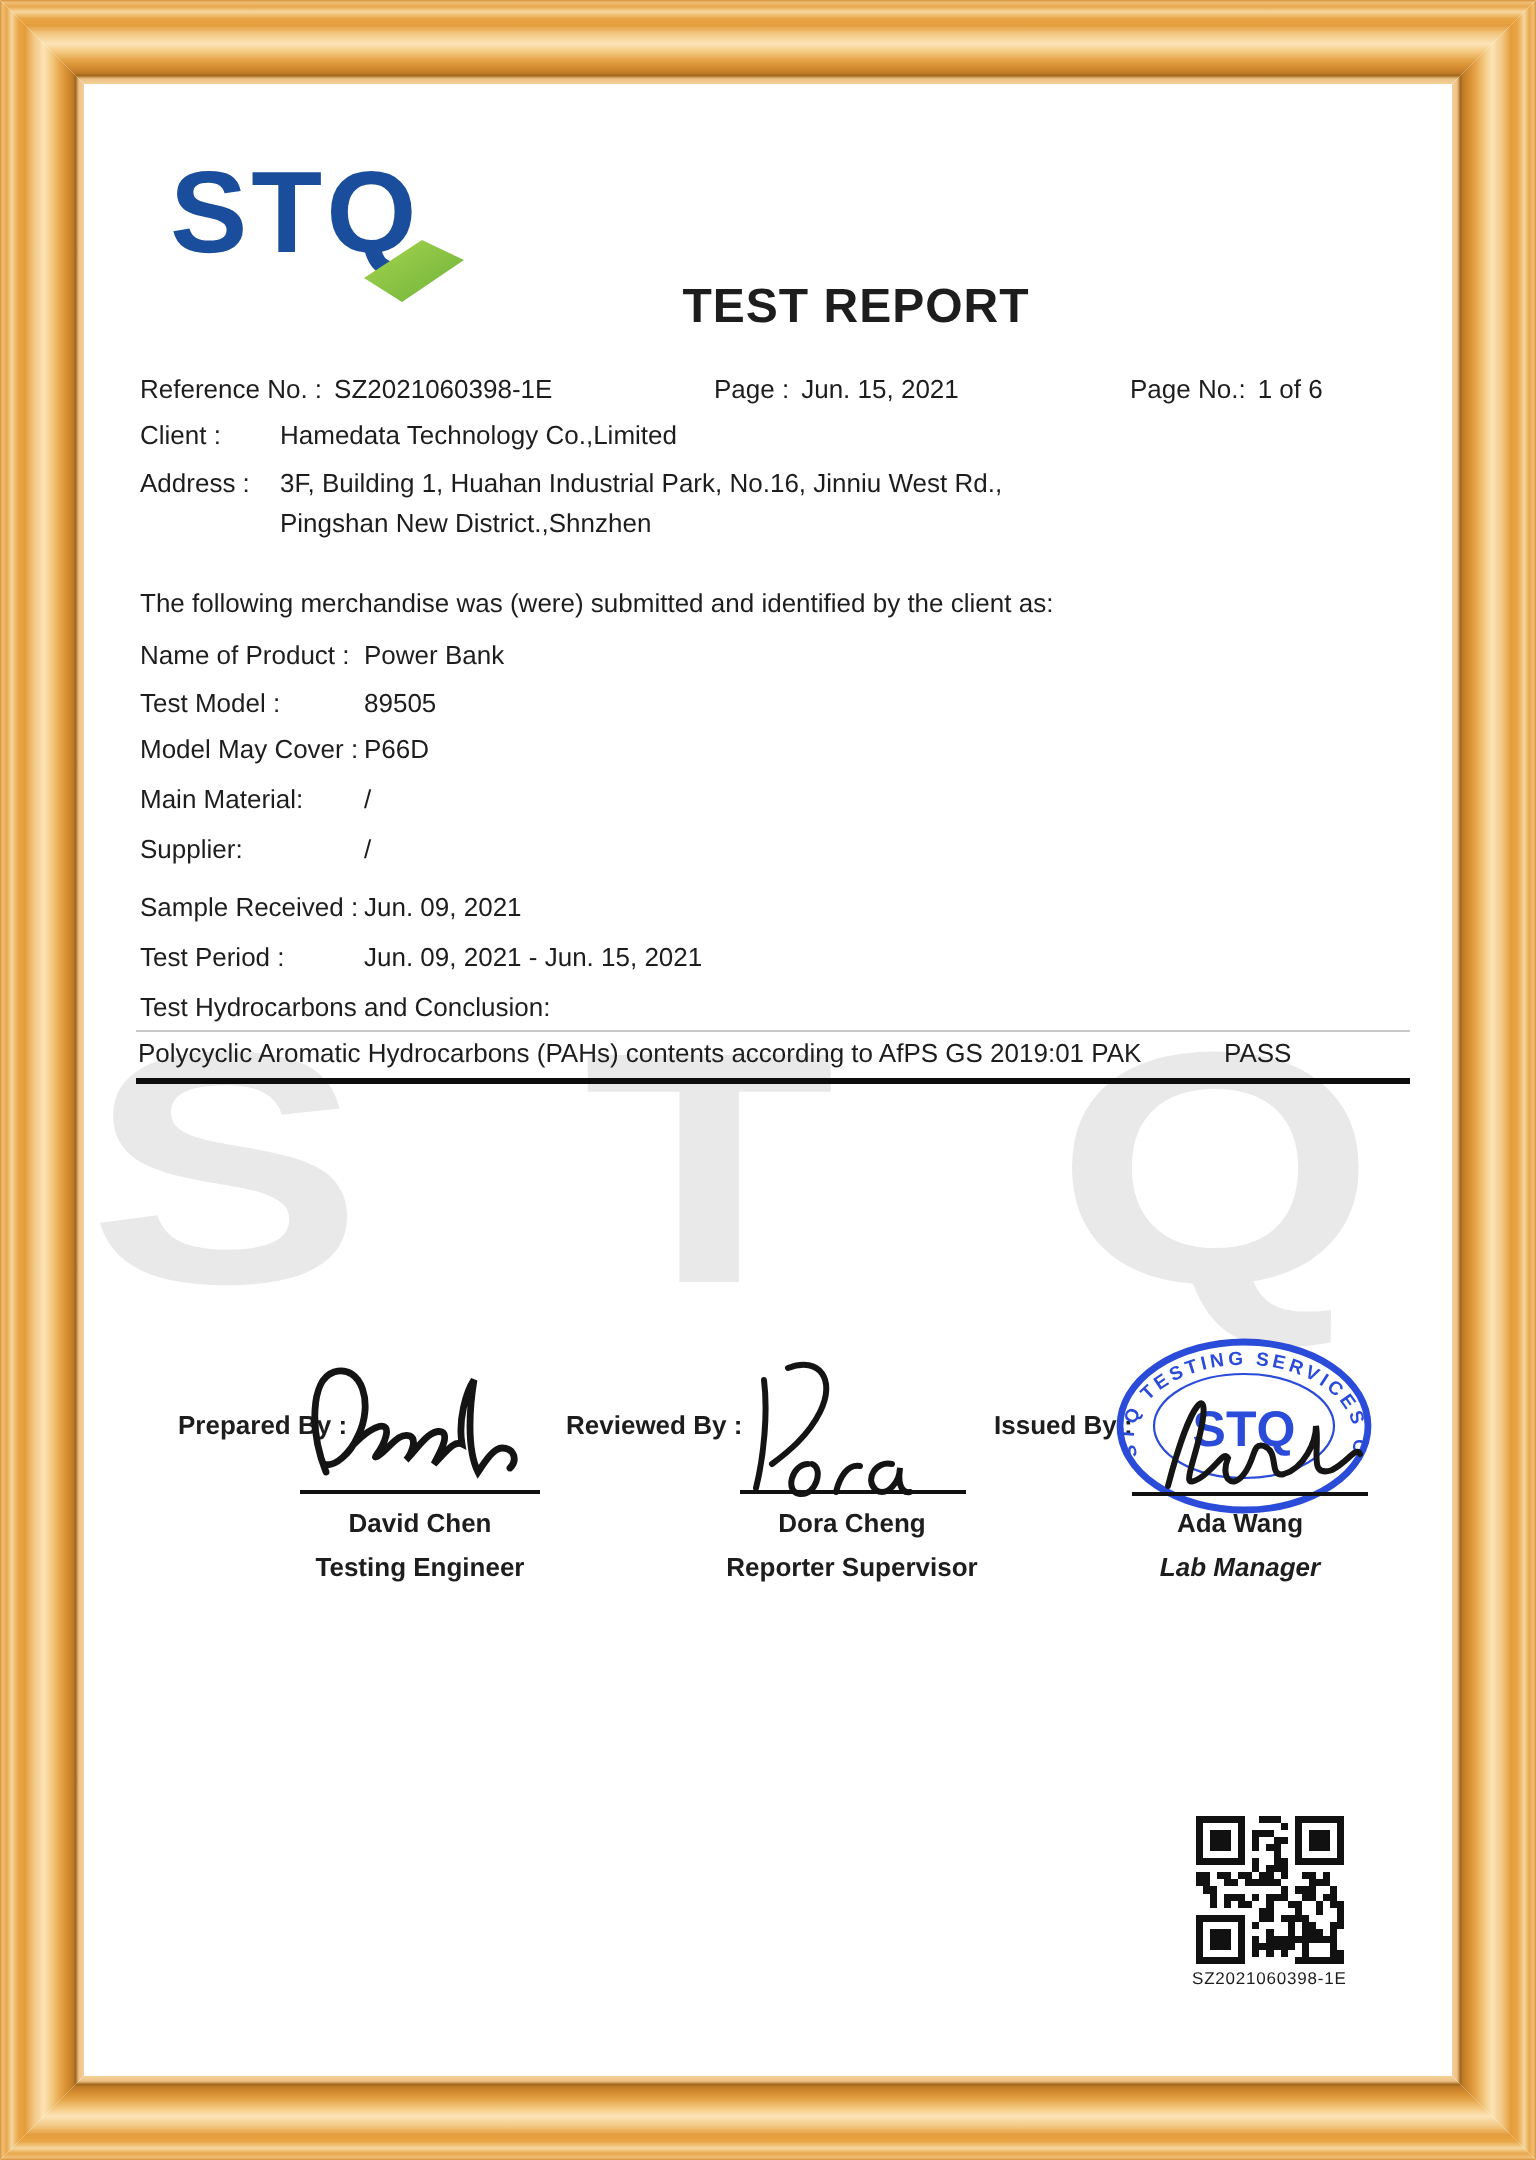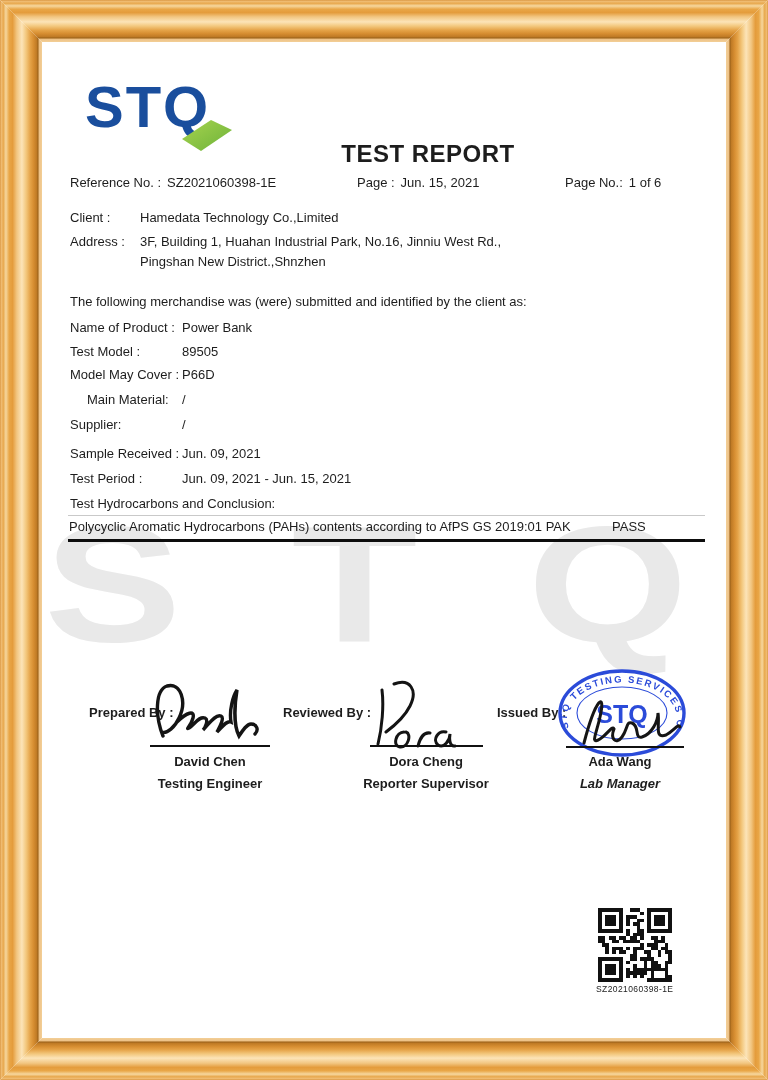--- a/index.html
+++ b/index.html
@@ -38,21 +38,21 @@
                white-space:nowrap; }
 
   .logo { left:43px; top:36px; z-index:2; }
   .logo-text { font-size:58px; font-weight:bold; color:#1a4e9d; letter-spacing:2px;
                line-height:1; display:block; }
   .logo-leaf { position:absolute; left:95px; top:40px; }
 
   .title { left:294px; top:98px; width:184px; text-align:center;
            font-size:24px; font-weight:bold; letter-spacing:0.5px; z-index:2; }
 
-  .hline { position:absolute; z-index:2; }
+  .hline { position:absolute; z-index:2;margin-top:12px; }
   .lbl { display:inline-block; }
   .val-gap { margin-left:6px; }
 
   .field-label { position:absolute; left:28px; z-index:2; }
   .field-value-client { position:absolute; left:98px; z-index:2; }
   .field-value-merch  { position:absolute; left:140px; z-index:2; }
 
   .thin-rule  { left:26px; width:637px; height:1px; background:#c9c9c9; z-index:2; }
   .thick-rule { left:26px; width:637px; height:3px; background:#0d0d0d; z-index:2; }
 
@@ -111,21 +111,21 @@
     <span class="field-value-client" style="top:212px;">Pingshan New District.,Shnzhen</span>
 
     <span class="field-label" style="top:252px;">The following merchandise was (were) submitted and identified by the client as:</span>
 
     <span class="field-label" style="top:278px;">Name of Product :</span>
     <span class="field-value-merch" style="top:278px;">Power Bank</span>
     <span class="field-label" style="top:302px;">Test Model :</span>
     <span class="field-value-merch" style="top:302px;text-align:right;">89505</span>
     <span class="field-label" style="top:325px;">Model May Cover :</span>
     <span class="field-value-merch" style="top:325px;">P66D</span>
-    <span class="field-label" style="top:350px;margin-left:17px;">Main Material:</span>
+    <span class="field-label" style="top:350px;">Main Material:</span>
     <span class="field-value-merch" style="top:350px;">/</span>
     <span class="field-label" style="top:375px;">Supplier:</span>
     <span class="field-value-merch" style="top:375px;">/</span>
     <span class="field-label" style="top:404px;">Sample Received :</span>
     <span class="field-value-merch" style="top:404px;">Jun. 09, 2021</span>
     <span class="field-label" style="top:429px;">Test Period :</span>
     <span class="field-value-merch" style="top:429px;">Jun. 09, 2021 - Jun. 15, 2021</span>
 
     <span class="field-label" style="top:454px;">Test Hydrocarbons and Conclusion:</span>
     <div class="abs thin-rule" style="top:473px;"></div>

